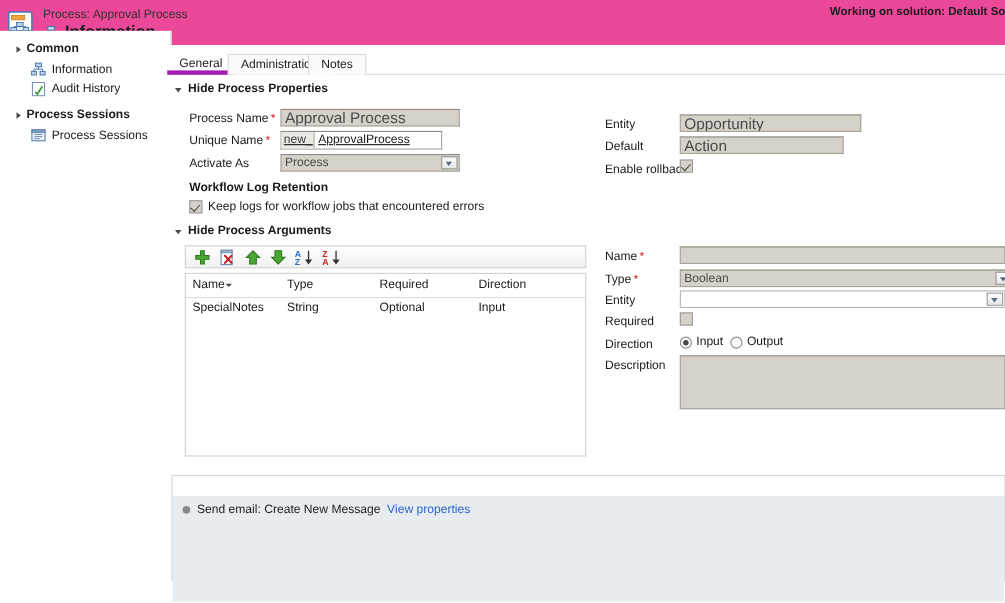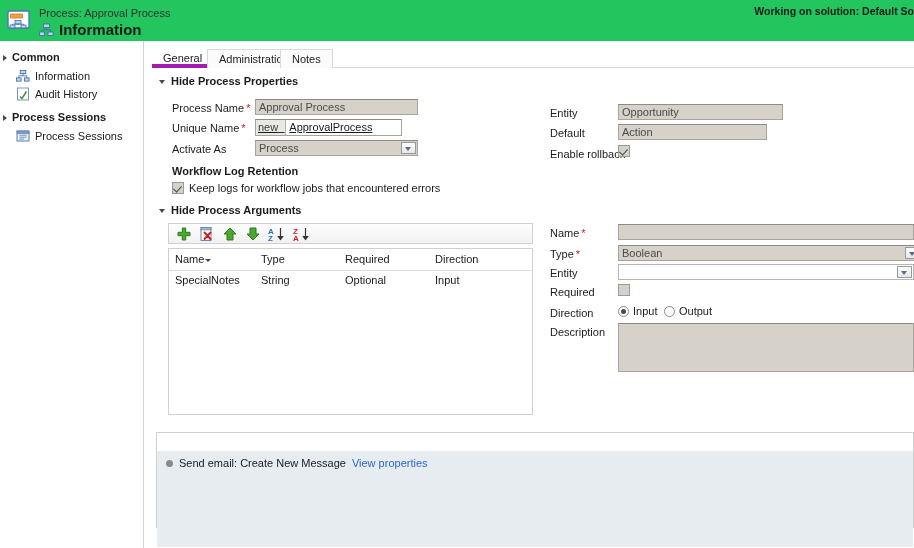--- a/index.html
+++ b/index.html
@@ -9,21 +9,21 @@
     background: #ffffff;
     font-family: "Liberation Sans", sans-serif;
     font-size: 11px;
     color: #1a1a1a;
   }
   #app { position: relative; width: 914px; height: 548px; }
 
   
   .top-header {
     position: absolute; left: 0; top: 0; width: 914px; height: 41px;
-    background: #22c55e;
+    background: #ec4899;
   }
   .hdr-icon {
     position: absolute; left: 7px; top: 9px; width: 26px; height: 24px;
   }
   .hdr-title-small {
     position: absolute; left: 39px; top: 7px;
     font-size: 11px; color: #333;
   }
   .hdr-title-big {
     position: absolute; left: 39px; top: 21px;
@@ -32,23 +32,24 @@
   }
   .hdr-title-big .glyph { display: inline-block; width: 15px; height: 14px; }
   .solution-note {
     position: absolute; right: 0px; top: 5px;
     font-size: 10.5px; font-weight: bold; color: #1b1b1b;
     white-space: nowrap;
   }
 
   
   .sidebar {
-    position: absolute; left: 0; top: 41px; width: 143px; height: 507px;
+    position: absolute; left: 0; top: 28px; width: 143px; height: 507px;
     background: #ffffff;
     border-right: 1px solid #d3d3d3;
+    padding-left: 12px;
   }
   .nav-group-title {
     position: relative;
     font-size: 11px; font-weight: bold; color: #1b1b1b;
     padding: 4px 4px 4px 12px;
   }
   .nav-group-title .tri {
     position: absolute; left: 3px; top: 8px;
     width: 0; height: 0;
     border-left: 4px solid #4a4a4a;
@@ -118,21 +119,21 @@
   }
   .req { color: #d01a1a; font-size: 11px; margin-left: 2px; }
 
   .inp {
     position: absolute;
     box-sizing: border-box;
     height: 16px;
     background: #d6d2ca;
     border: 1px solid #a8a49c;
     border-top-color: #8f8b84;
-    font-size: 11px;
+    font-size: 14px;
     color: #4a4a4a;
     padding: 1px 3px;
     line-height: 13px;
     overflow: hidden;
     white-space: nowrap;
   }
 
   .select {
     position: absolute; box-sizing: border-box; height: 16px;
     background: #d6d2ca; border: 1px solid #a8a49c; border-top-color:#8f8b84;

